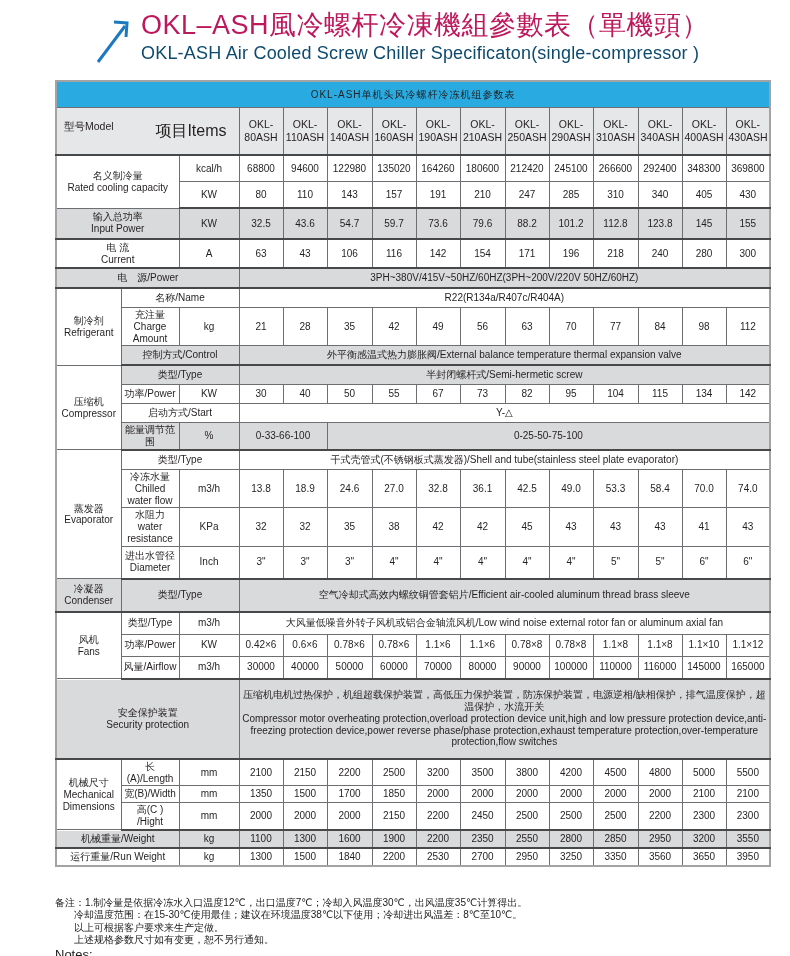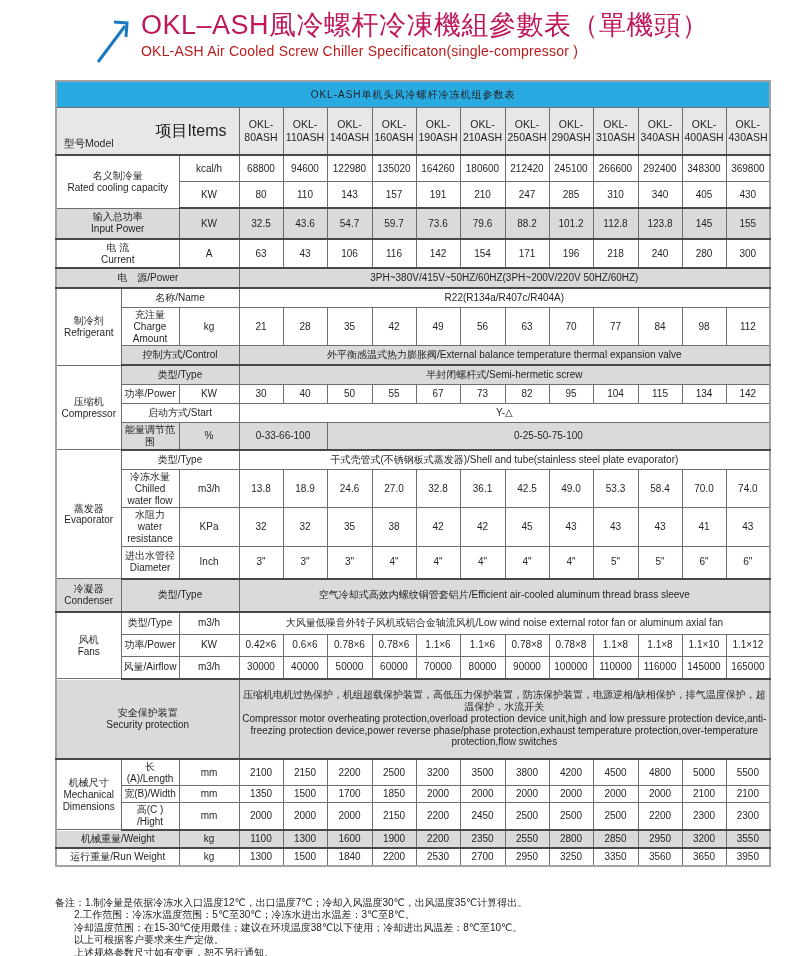--- a/index.html
+++ b/index.html
@@ -8,21 +8,21 @@
     font-family:"Liberation Sans","DejaVu Sans",sans-serif;
     color:#231f20;position:relative;overflow:hidden;
   }
   .page{padding:10px 22px 0 55px;}
 
   
   .title-block{display:flex;align-items:flex-start;margin-left:38px;margin-bottom:14px;}
   .arrow-wrap{width:44px;height:52px;flex:0 0 44px;margin-top:4px;}
   .titles{margin-left:4px;}
   .title-zh{font-size:27px;letter-spacing:0.5px;color:#be185d;line-height:1.15;}
-  .title-en{font-size:14px;color:#b91c1c;margin-top:2px;letter-spacing:0.2px;}
+  .title-en{font-size:18px;color:#0c4a6e;margin-top:2px;letter-spacing:0.2px;}
 
   
   table.spec{
     border-collapse:collapse;table-layout:fixed;width:713px;
     border:2px solid #a3a3a3;
   }
   table.spec td{
     border:1px solid #6d6e71;text-align:center;vertical-align:middle;
     font-size:10px;line-height:1.18;padding:1px 2px;color:#231f20;
     overflow:hidden;
@@ -34,21 +34,21 @@
   td.bar{
     background:#29abe2;color:#ffffff;font-size:15px;letter-spacing:1px;
     height:23px;border:1px solid #29abe2;
   }
   td.diag{
     position:relative;padding:0;
     background:
       linear-gradient(to bottom right,transparent 49.4%,#58595b 49.4%,#58595b 50.6%,transparent 50.6%),
       #e6e7e8;
   }
-  td.diag .dm{position:absolute;left:7px;top:29px;font-size:10.5px;}
+  td.diag .dm{position:absolute;left:7px;top:12px;font-size:10.5px;}
   td.diag .di{position:absolute;right:12px;top:13px;font-size:16px;}
   td.longtext{text-align:left;padding:3px 8px;line-height:1.55;font-size:10px;}
   
   tr.rh45 td{height:44px;}
   tr.rh24 td{height:23px;}
   tr.rh28 td{height:27px;}
   tr.rh26 td{height:25px;}
   tr.rh18 td{height:16px;text-align:center;}
   tr.rh30 td{height:29px;}
   tr.rh21 td{height:19px;}
@@ -421,21 +421,20 @@
           <td>3350</td>
           <td>3560</td>
           <td>3650</td>
           <td>3950</td>
         </tr>
       </tbody>
   </table>
 
   <div class="notes">
     <div class="zh">备注：1.制冷量是依据冷冻水入口温度12℃，出口温度7℃；冷却入风温度30℃，出风温度35℃计算得出。</div>
-    <div class="zh ind">2.工作范围：冷冻水温度范围：5℃至30℃；冷冻水进出水温差：3℃至8℃。</div>
     <div class="zh ind">冷却温度范围：在15-30℃使用最佳；建议在环境温度38℃以下使用；冷却进出风温差：8℃至10℃。</div>
     <div class="zh ind">以上可根据客户要求来生产定做。</div>
     <div class="zh ind">上述规格参数尺寸如有变更，恕不另行通知。</div>
     <div class="en">Notes:</div>
 
   </div>
 
 </div>
 
 </body></html>

